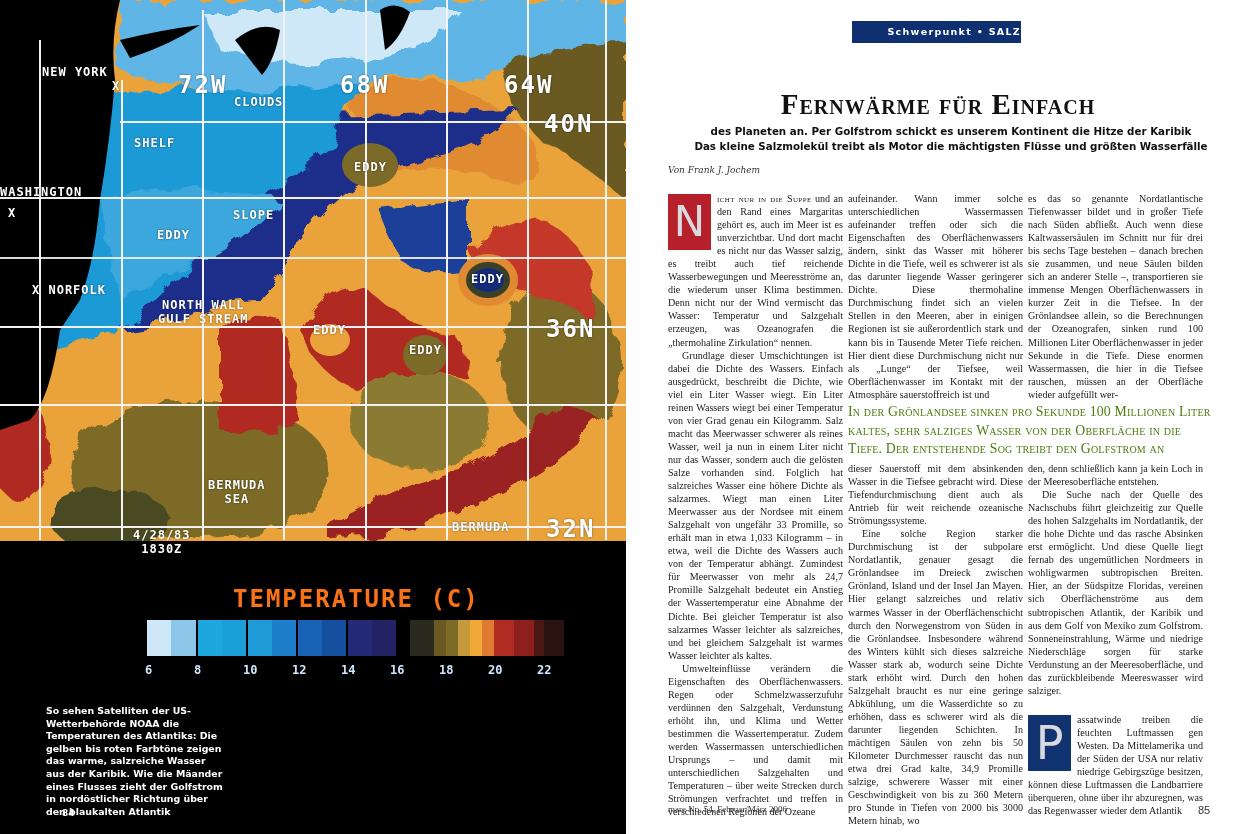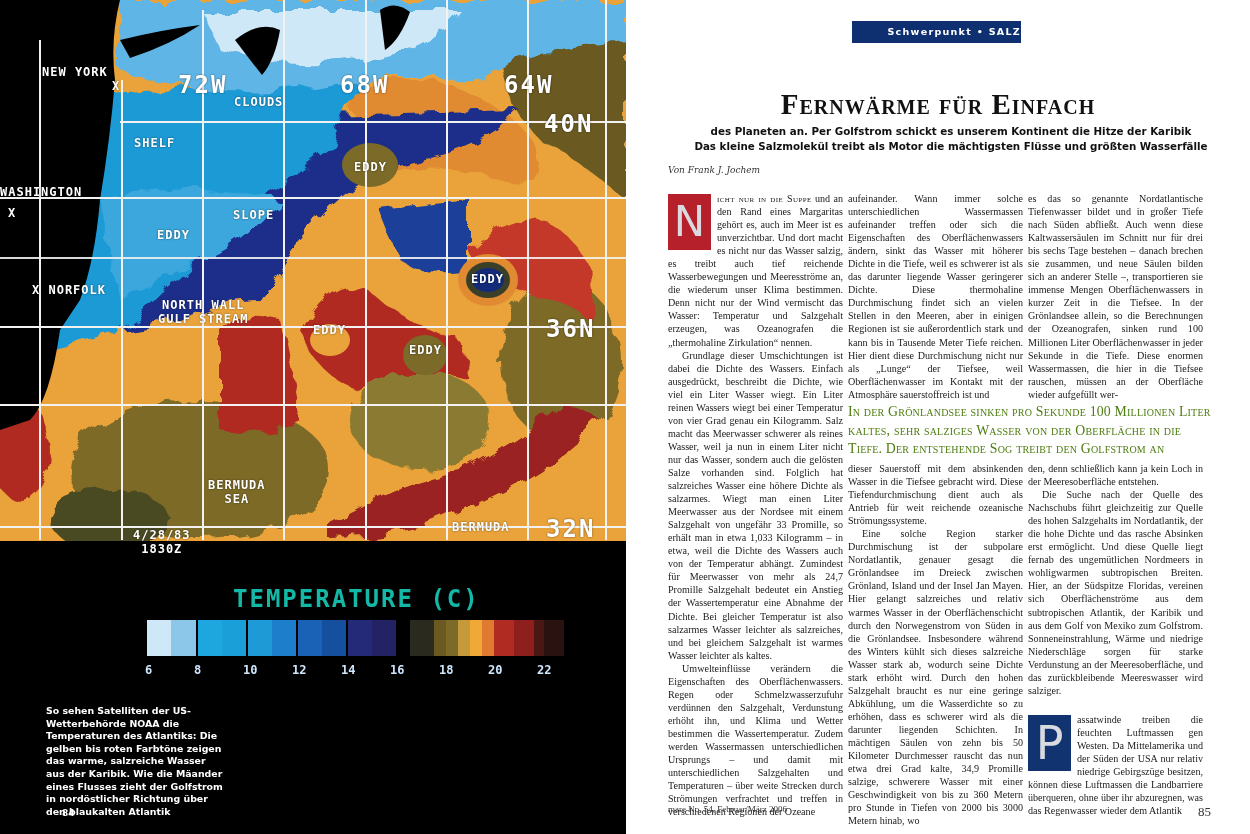--- a/index.html
+++ b/index.html
@@ -8,21 +8,21 @@
 
   
   .left-page { position: absolute; left: 0; top: 0; width: 626px; height: 834px; background: #000; overflow: hidden; }
   .sat-image { position: absolute; left: 0; top: 0; width: 652px; height: 558px; overflow: hidden; background: #0f172a; }
   .sat-image svg { position: absolute; left: 0; top: 0; }
   .map-label { position: absolute; color: #fff; font-family: "DejaVu Sans Mono", monospace; font-weight: bold; font-size: 12px; letter-spacing: 1px; line-height: 14px; text-shadow: 0 0 2px rgba(0,0,0,.6); white-space: nowrap; }
   .map-label.big { font-size: 24px; line-height: 26px; letter-spacing: 2px; }
   .map-label.center { text-align: center; }
 
   .legend { position: absolute; left: 145px; top: 585px; width: 420px; height: 100px; }
-  .legend-title { position: absolute; left: 88px; top: 0; font-family: "DejaVu Sans Mono", monospace; font-weight: bold; font-size: 24px; letter-spacing: 2px; color: #14b8a6; }
+  .legend-title { position: absolute; left: 88px; top: 0; font-family: "DejaVu Sans Mono", monospace; font-weight: bold; font-size: 24px; letter-spacing: 2px; color: #f97316; }
   .legend-bar { position: absolute; left: 2px; top: 35px; height: 36px; display: flex; }
   .legend-seg { height: 36px; }
   .legend-ticks { position: absolute; left: 0; top: 78px; width: 420px; height: 14px; }
   .legend-tick { position: absolute; font-family: "DejaVu Sans Mono", monospace; font-size: 12px; color: #cfe6ff; font-weight: bold; }
 
   .caption { position: absolute; left: 46px; top: 705px; width: 180px; color: #fff; font-family: "DejaVu Sans", sans-serif; font-weight: bold; font-size: 9.4px; line-height: 12.6px; }
   .folio-left { position: absolute; left: 46px; top: 808px; color: #fff; font-family: "DejaVu Sans", sans-serif; font-size: 9px; font-weight: bold; padding-left: 16px; }
 
   
   .right-page { position: absolute; left: 626px; top: 0; width: 624px; height: 834px; background: #fff; color: #1a1a1a; }
@@ -41,21 +41,21 @@
   .col3b { left: 402px; top: 462px; }
 
   .dropcap { float: left; width: 43px; height: 56px; margin: 2px 6px 0 0; color: #d9d9e0; font-family: "DejaVu Sans", sans-serif; font-size: 42px; line-height: 56px; text-align: center; }
   .dropcap.red { background: #b5202a; }
   .dropcap.blue { background: #11336f; width: 43px; height: 56px; font-size: 46px; }
   .smallcaps-lead { font-variant: small-caps; letter-spacing: 0.4px; }
 
   .pullquote { position: absolute; left: 222px; top: 403px; width: 370px; color: #4d7c0f; font-family: "Liberation Serif", serif; font-variant: small-caps; font-size: 13.8px; line-height: 18.6px; letter-spacing: 0.2px; }
 
   .footer-left { position: absolute; left: 42px; top: 804px; font-family: "Liberation Serif", serif; font-size: 9px; color: #333; }
-  .folio-right { position: absolute; left: 572px; top: 804px; font-family: Liberation Serif, serif; font-size: 13px; color: #333; }
+  .folio-right { position: absolute; left: 572px; top: 804px; font-family: Liberation Sans, sans-serif; font-size: 11px; color: #333; }
 </style>
 </head>
 <body>
 
 <div class="left-page">
   <div class="sat-image">
     <svg width="626" height="558" viewBox="0 0 626 558">
       <defs>
         <filter id="rough">
             <feTurbulence type="fractalNoise" baseFrequency="0.04" numOctaves="3" seed="4"></feTurbulence>

